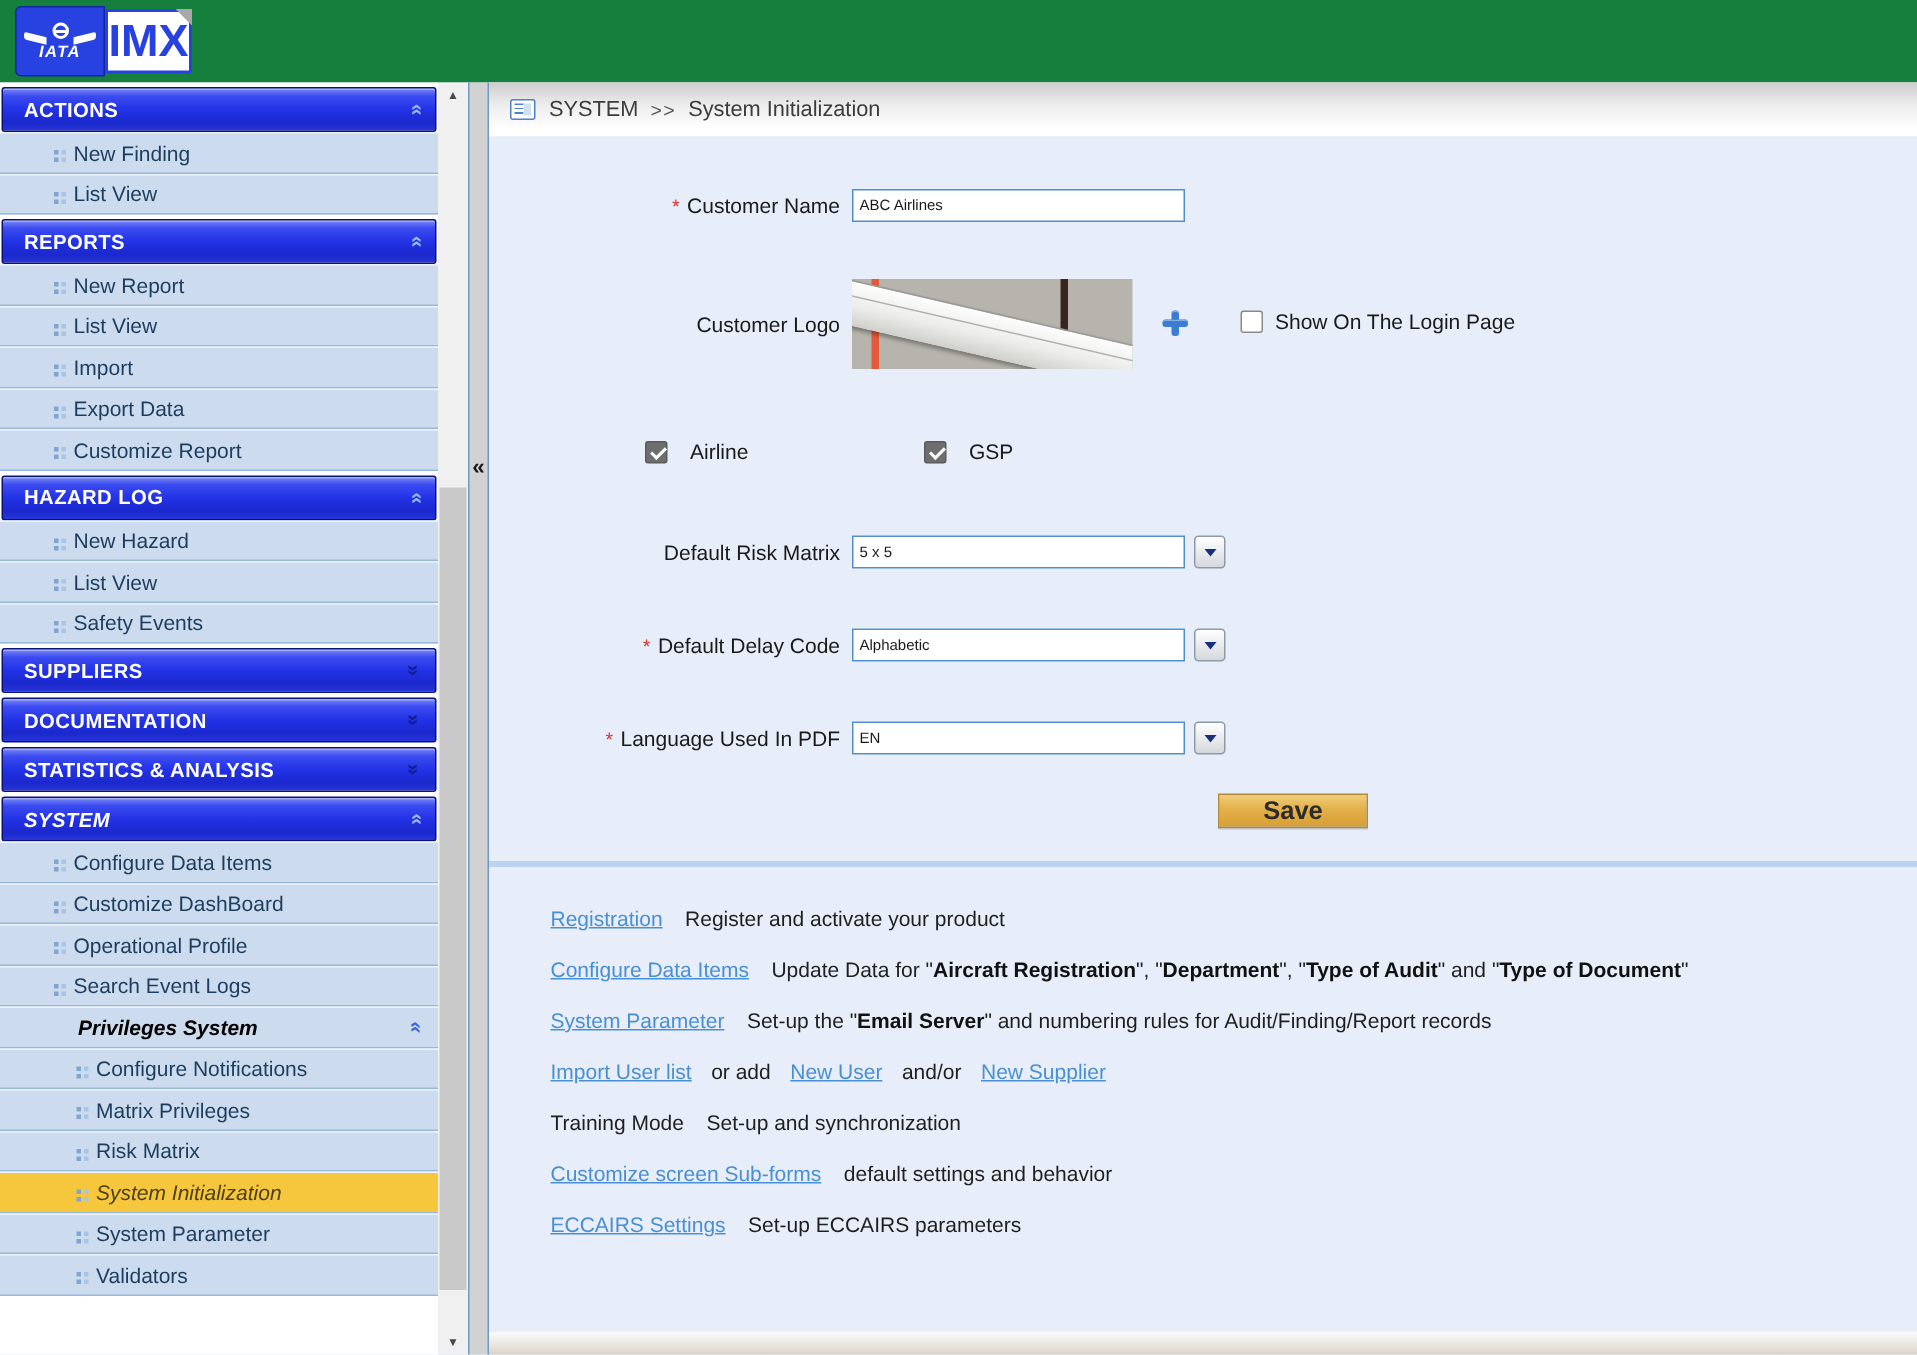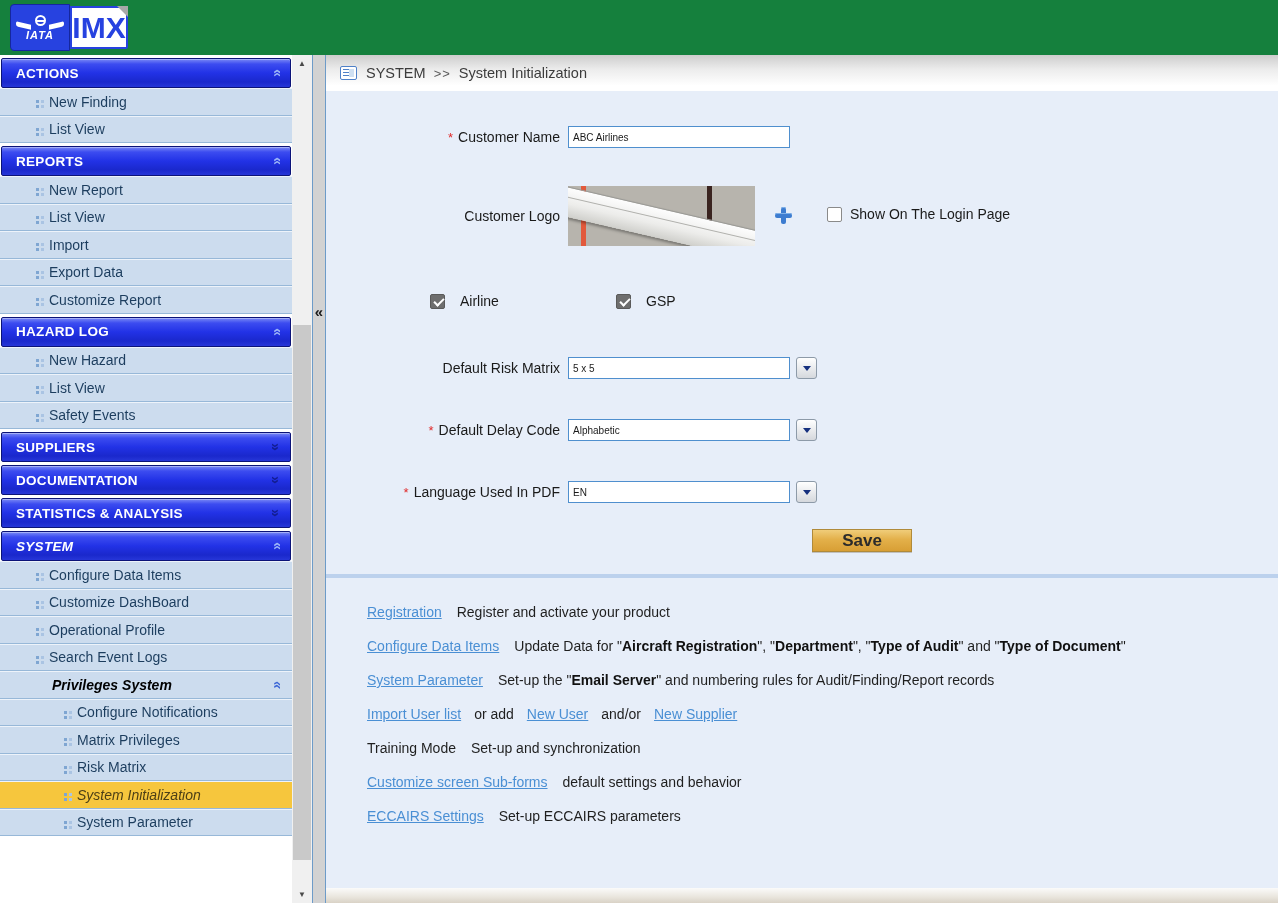--- a/index.html
+++ b/index.html
@@ -31,21 +31,21 @@
     border:1px solid #0b1378; border-radius:2px; display:flex; align-items:center;
     justify-content:space-between; padding:0 10px 0 14px; color:#fff; font-weight:bold;
     font-size:13.5px; letter-spacing:.3px; box-shadow:inset 0 1px 0 rgba(255,255,255,.35); cursor:pointer; }
   .sb-header.it .sb-hlabel { font-style:italic; }
   .chev { font-size:14px; font-weight:bold; line-height:1; display:inline-block; }
   .chev.up { transform:rotate(-90deg); color:#9db6f7; }
   .chev.down { transform:rotate(90deg); color:#121d90; }
   .chev.blue { color:#3b66d6; }
   .sb-item { height:27.5px; background:#ccdcee; display:flex; align-items:center; padding-left:36px;
     font-size:14px; color:#1c3d5e; border-top:1px solid #edf3fa; border-bottom:1px solid #97b8d8; cursor:pointer; }
-  .sb-item.sub { padding-left:64px; }
+  .sb-item.sub { padding-left:51px; }
   .sb-item.active { background:#f6c63d; font-style:italic; color:#4c3f16; }
   .grip { width:3px; height:3px; margin-right:10px; background:#7fa6d2;
     box-shadow:5px 0 #aac4e3, 0 5px #7fa6d2, 5px 5px #aac4e3; }
   .sb-subheader { height:27.5px; background:#ccdcee; display:flex; align-items:center;
     justify-content:space-between; padding:0 12px 0 52px; font-weight:bold; font-style:italic;
     font-size:14px; color:#000; border-top:1px solid #edf3fa; border-bottom:1px solid #97b8d8; cursor:pointer; }
 
   
   #sb-scrollbar { position:absolute; left:292px; top:55px; width:20px; bottom:0; background:#f0f0f0; }
   .sb-arrow { position:absolute; left:0; right:0; height:17px; display:flex; align-items:center;
@@ -247,20 +247,24 @@
       <span>Risk Matrix</span>
     </div>
   <div class="sb-item sub active">
       <span class="grip"></span>
       <span>System Initialization</span>
     </div>
   <div class="sb-item sub">
       <span class="grip"></span>
       <span>System Parameter</span>
     </div>
+  <div class="sb-item sub">
+      <span class="grip"></span>
+      <span>Validators</span>
+    </div>
 </div>
 
 <div id="sb-scrollbar">
   <div class="sb-arrow up">▲</div>
   <div id="sb-thumb"></div>
   <div class="sb-arrow down">▼</div>
 </div>
 
 <div id="collapse-strip">
   <div id="collapse-glyph">«</div>

